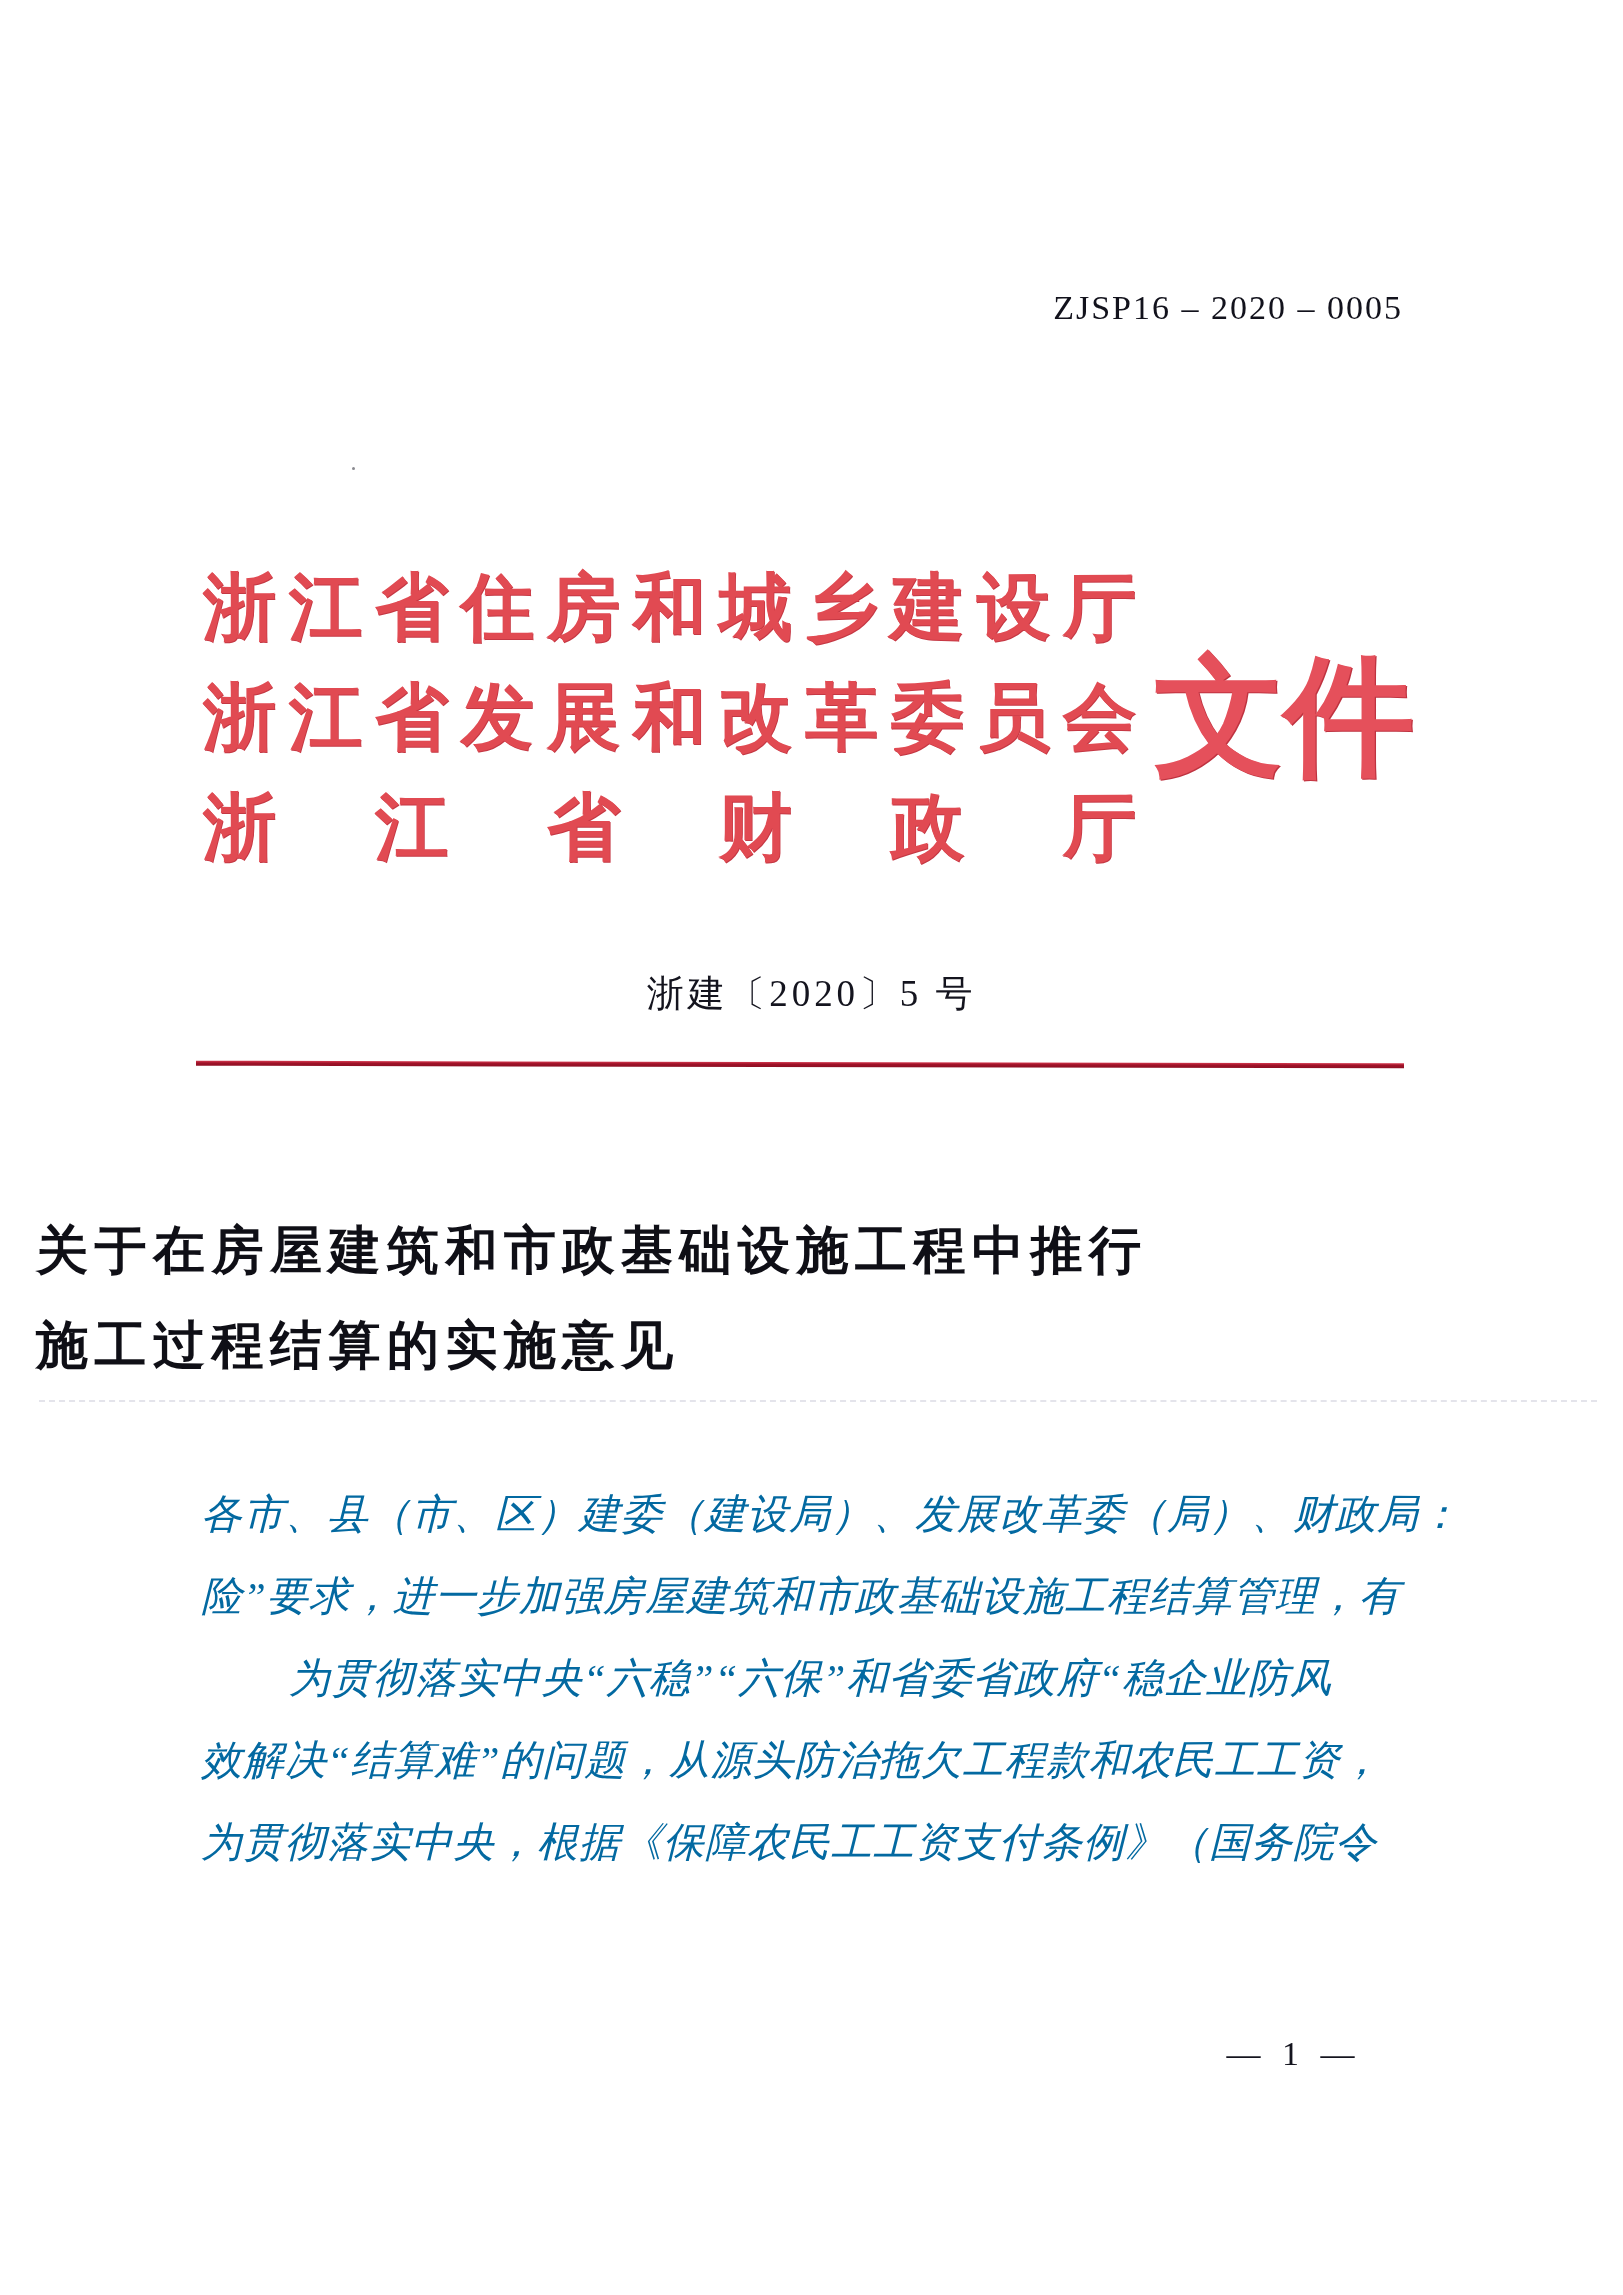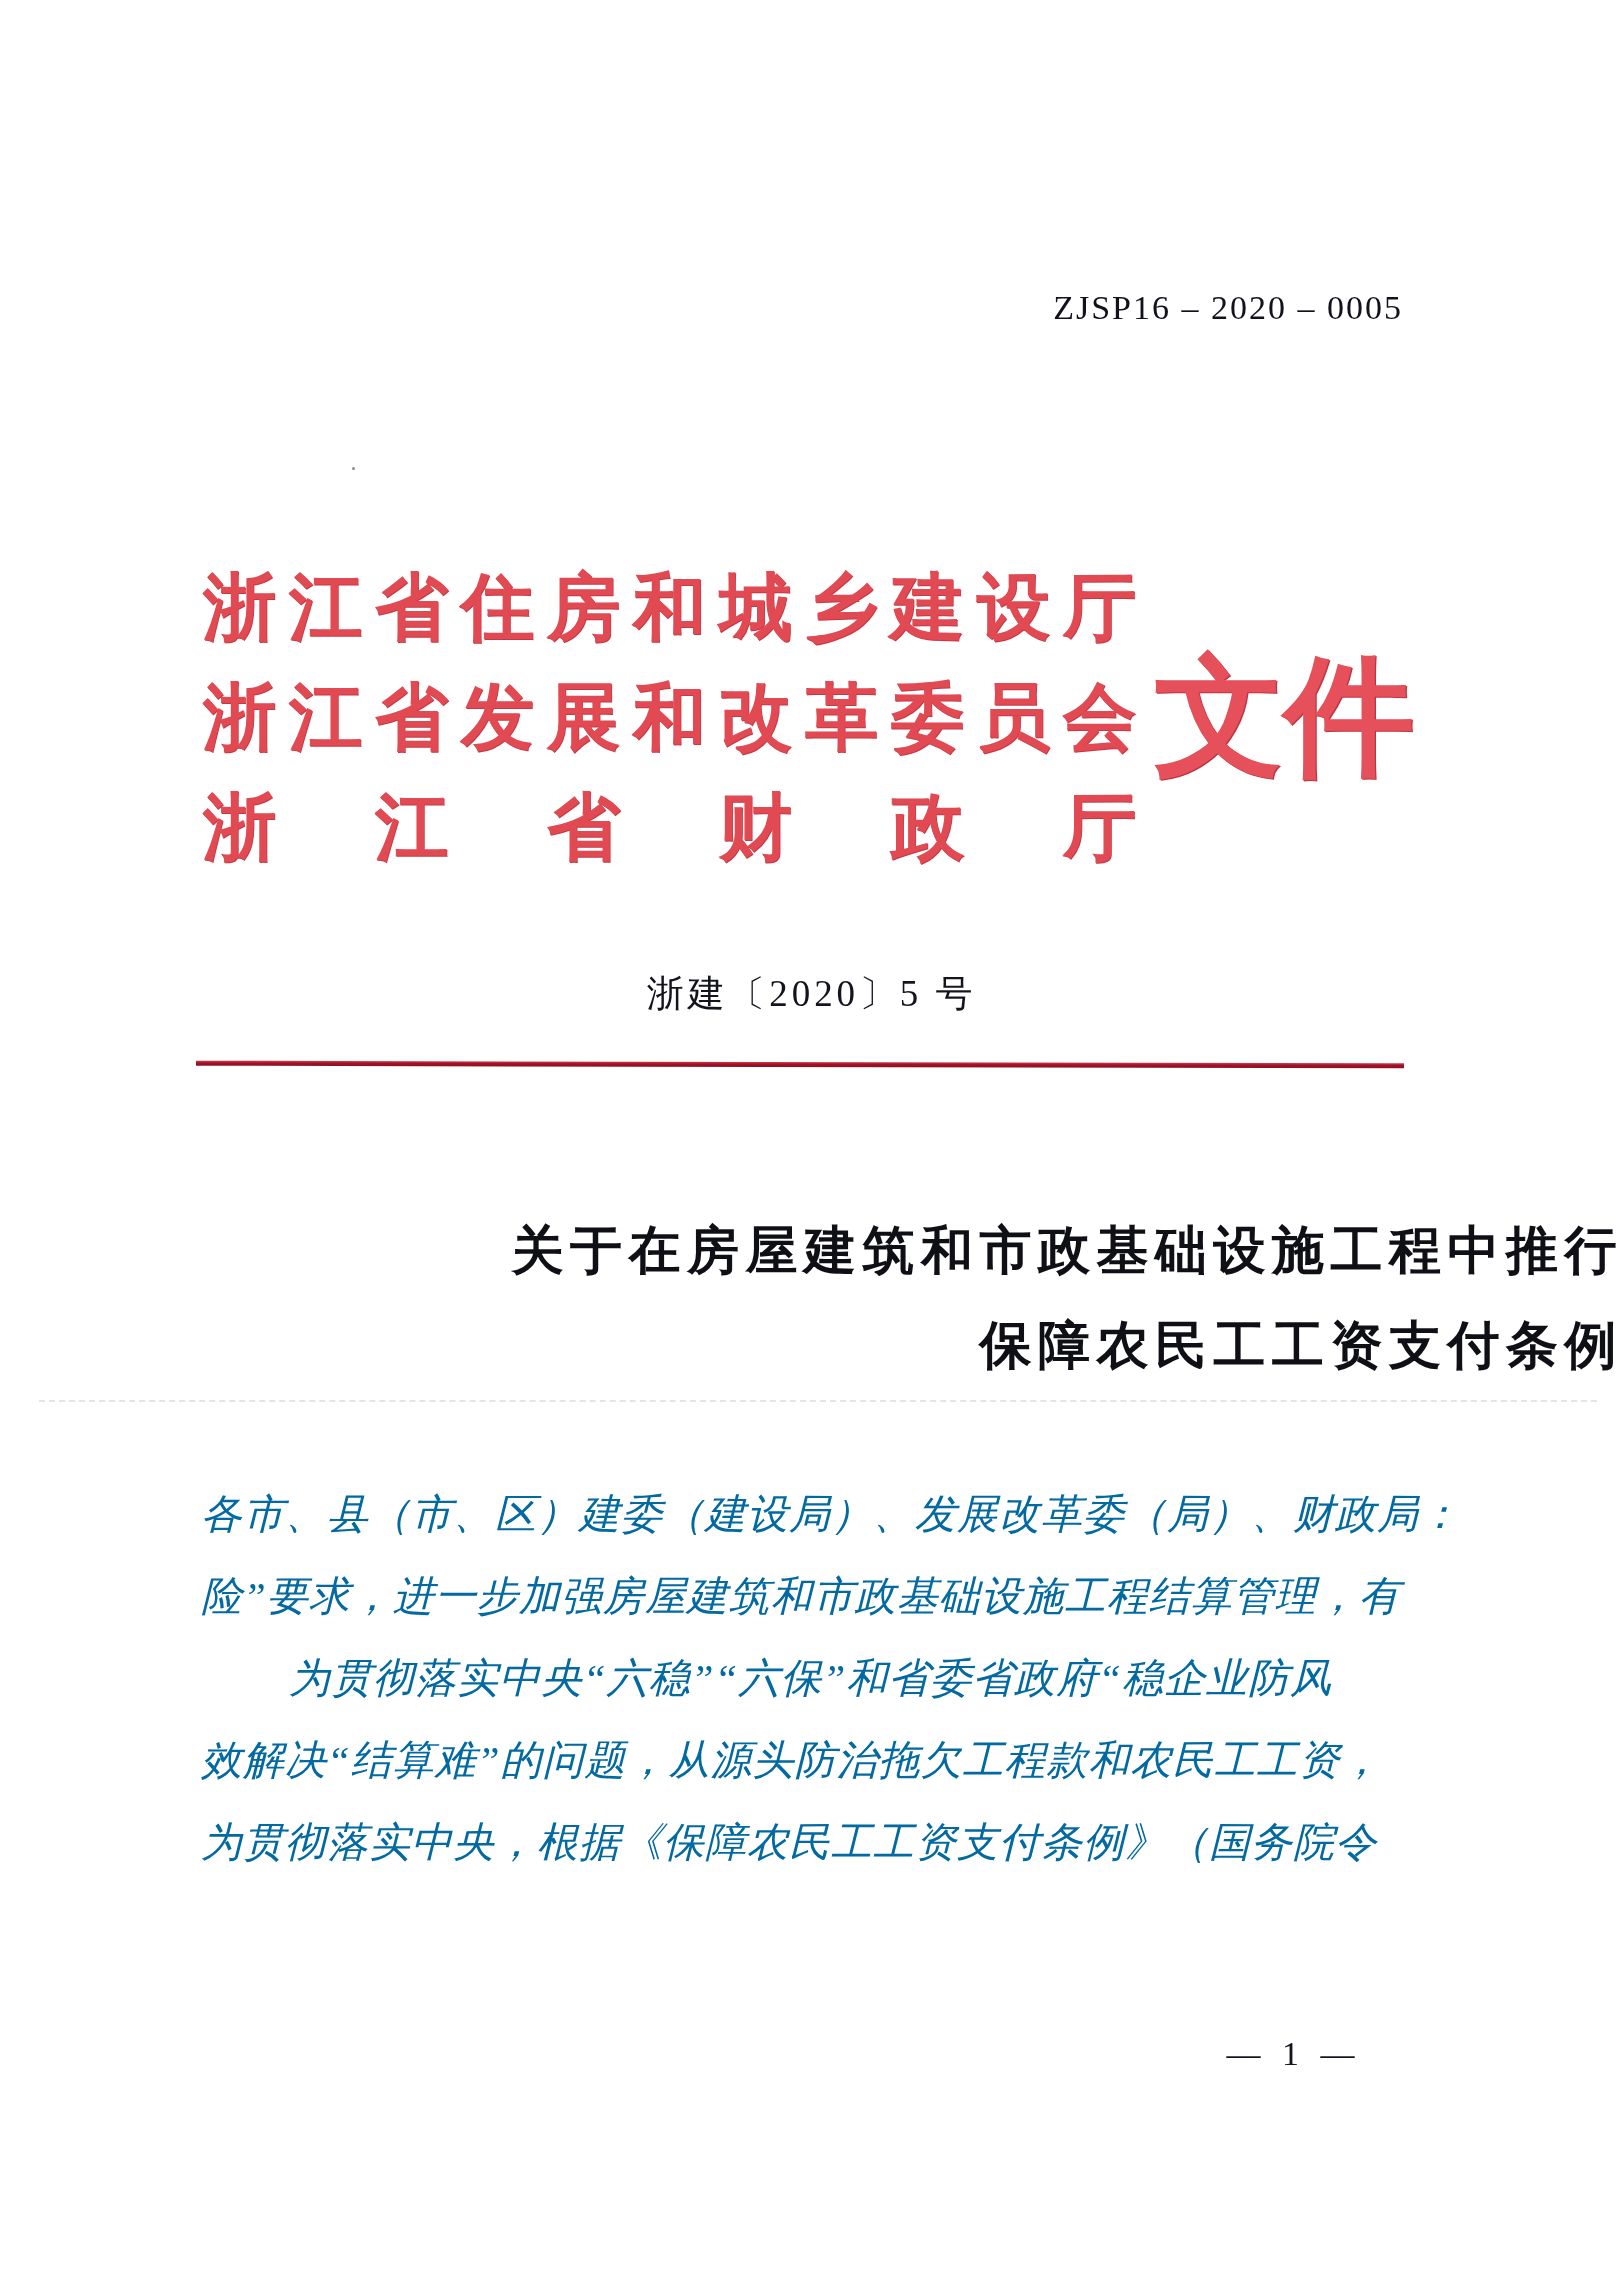--- a/index.html
+++ b/index.html
@@ -86,23 +86,24 @@
     background: linear-gradient(to bottom, #d43a50 0%, #a01228 45%, #8e1024 100%);
     transform: rotate(0.12deg);
   }
 
   
   .title-block {
     position: absolute;
     top: 1179px;
     left: 0;
     width: 100%;
-    text-align: right;
+    text-align: left;
     font-weight: bold;
     color: #0f0f16;
+    padding-left: 36px;
   }
   .title-line {
     font-size: 52px;
     line-height: 95px;
     letter-spacing: 6.5px;
     font-family: "Liberation Serif", "DejaVu Serif", serif;
   }
 
   
   .scan-artifact {
@@ -201,21 +202,21 @@
       <span>文</span>
       <span>件</span>
     </div>
 
   <div class="doc-number">浙建〔2020〕5 号</div>
 
   <div class="red-rule"></div>
 
   <div class="title-block">
     <div class="title-line">关于在房屋建筑和市政基础设施工程中推行</div>
-    <div class="title-line">保障农民工工资支付条例</div>
+    <div class="title-line">施工过程结算的实施意见</div>
   </div>
 
   <div class="scan-artifact"></div>
   <div class="scan-speck"></div>
 
   <div class="body-block">
     <div class="body-line">各市、县（市、区）建委（建设局）、发展改革委（局）、财政局：</div>
     <div class="body-line">险”要求，进一步加强房屋建筑和市政基础设施工程结算管理，有</div>
     <div class="body-line indent">为贯彻落实中央“六稳”“六保”和省委省政府“稳企业防风</div>
     <div class="body-line">效解决“结算难”的问题，从源头防治拖欠工程款和农民工工资，</div>

